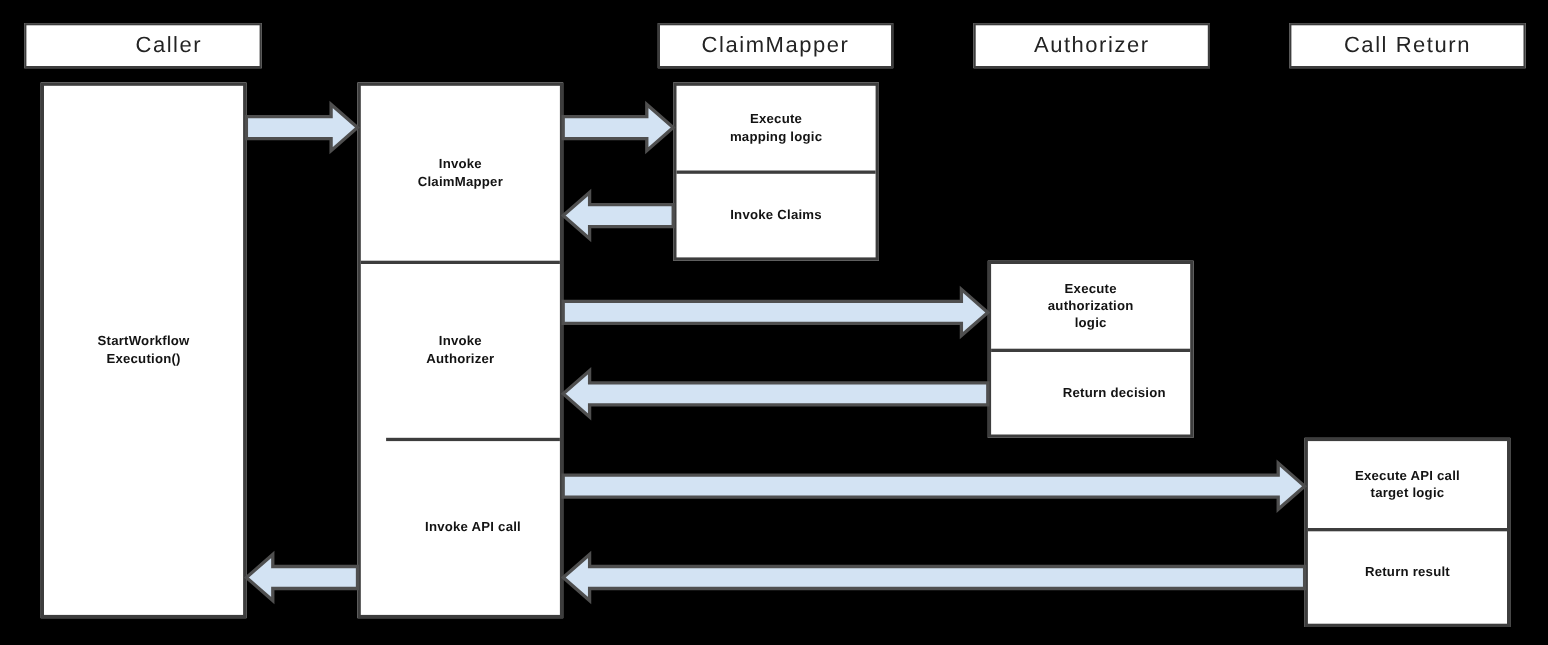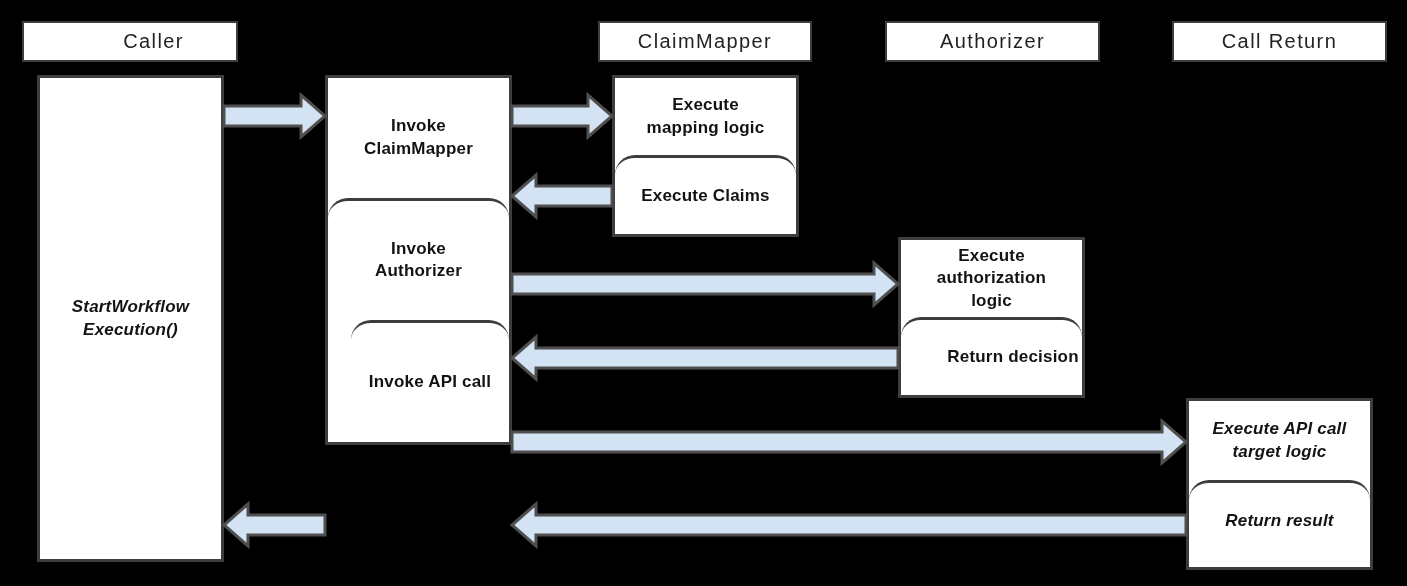--- a/index.html
+++ b/index.html
@@ -39,31 +39,30 @@
     display: flex;
     flex-direction: column;
   }
   .cell {
     box-sizing: border-box;
     display: flex;
     align-items: center;
     justify-content: center;
     text-align: center;
     font-weight: 700;
-    font-size: 17px;
+    font-size: 12px;
     letter-spacing: 0.2px;
     line-height: 1.32;
     color: var(--body_text, #131313);
     white-space: pre-line;
-    border-radius: 20px;
   }
   .cell + .cell {
     border-top: 3px solid var(--box_border, #3d3d3d);
   }
-  .cell.grow { flex: 1 1 auto; font-style: italic; }
+  .cell.grow { flex: 1 1 auto; }
   svg.flows {
     position: absolute;
     left: 0;
     top: 0;
     pointer-events: none;
   }
   polygon.arrow {
     fill: var(--arrow_fill, #d3e3f3);
     stroke: var(--arrow_border, #4f4f4f);
     stroke-width: 3;
@@ -86,42 +85,42 @@
   </div>
   <div class="participant-header" style="left:1172px;width:215px;">
     <span>Call Return</span>
   </div>
 
   <div class="activation" style="left:37px;top:75px;height:487px;">
     <div class="cell grow">StartWorkflow
 Execution()</div>
   </div>
 
-  <div class="activation" style="left:325px;top:75px;height:370px;">
+  <div class="activation" style="left:325px;top:75px;height:487px;">
     <div class="cell" style="height:159px;">Invoke
 ClaimMapper</div>
     <div class="cell" style="height:161px;">Invoke
 Authorizer</div>
     <div class="cell" style="height:161px;margin-left:23px;">Invoke API call</div>
   </div>
 
   <div class="activation" style="left:612px;top:75px;height:162px;">
     <div class="cell" style="height:77px;">Execute
 mapping logic</div>
-    <div class="cell" style="height:79px;">Execute Claims</div>
+    <div class="cell" style="height:79px;">Invoke Claims</div>
   </div>
 
   <div class="activation" style="left:898px;top:237px;height:161px;">
     <div class="cell" style="height:77px;">Execute
 authorization
 logic</div>
     <div class="cell" style="height:78px;padding-left:43px;">Return decision</div>
   </div>
 
-  <div class="activation" style="left:1186px;top:398px;height:172px;font-style:italic;">
+  <div class="activation" style="left:1186px;top:398px;height:172px;">
     <div class="cell" style="height:79px;">Execute API call
 target logic</div>
     <div class="cell" style="height:79px;text-align:right;">Return result</div>
   </div>
 
   <svg class="flows" width="1407" height="586" viewBox="0 0 1407 586">
     <polygon class="arrow" points="224,106 301,106 301,95 325,116 301,137 301,126 224,126"></polygon>
     <polygon class="arrow" points="512,106 588,106 588,95 612,116 588,137 588,126 512,126"></polygon>
     <polygon class="arrow" points="612,186 536,186 536,175 512,196 536,217 536,206 612,206"></polygon>
     <polygon class="arrow" points="512,274 874,274 874,263 898,284 874,305 874,294 512,294"></polygon>

